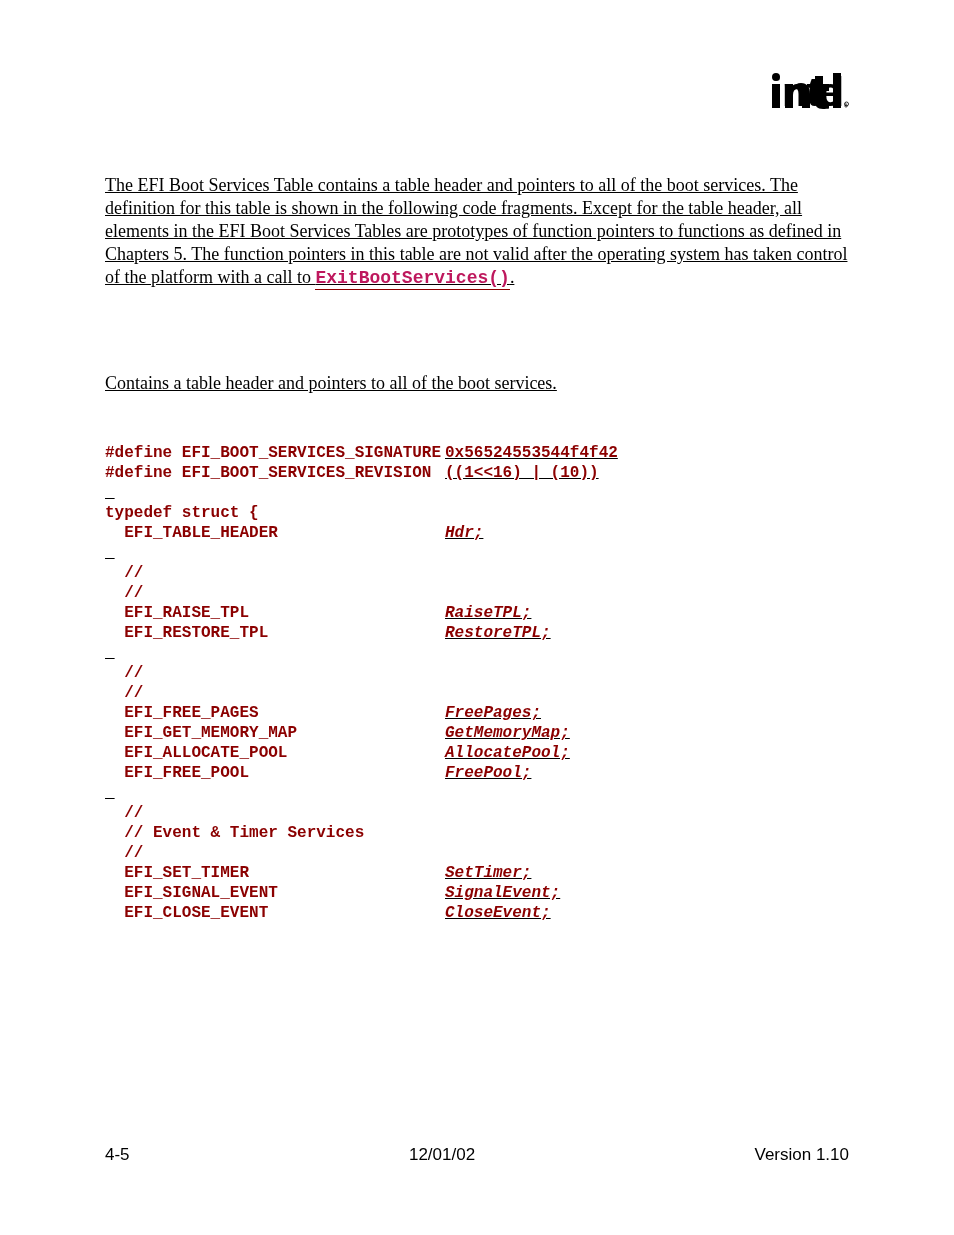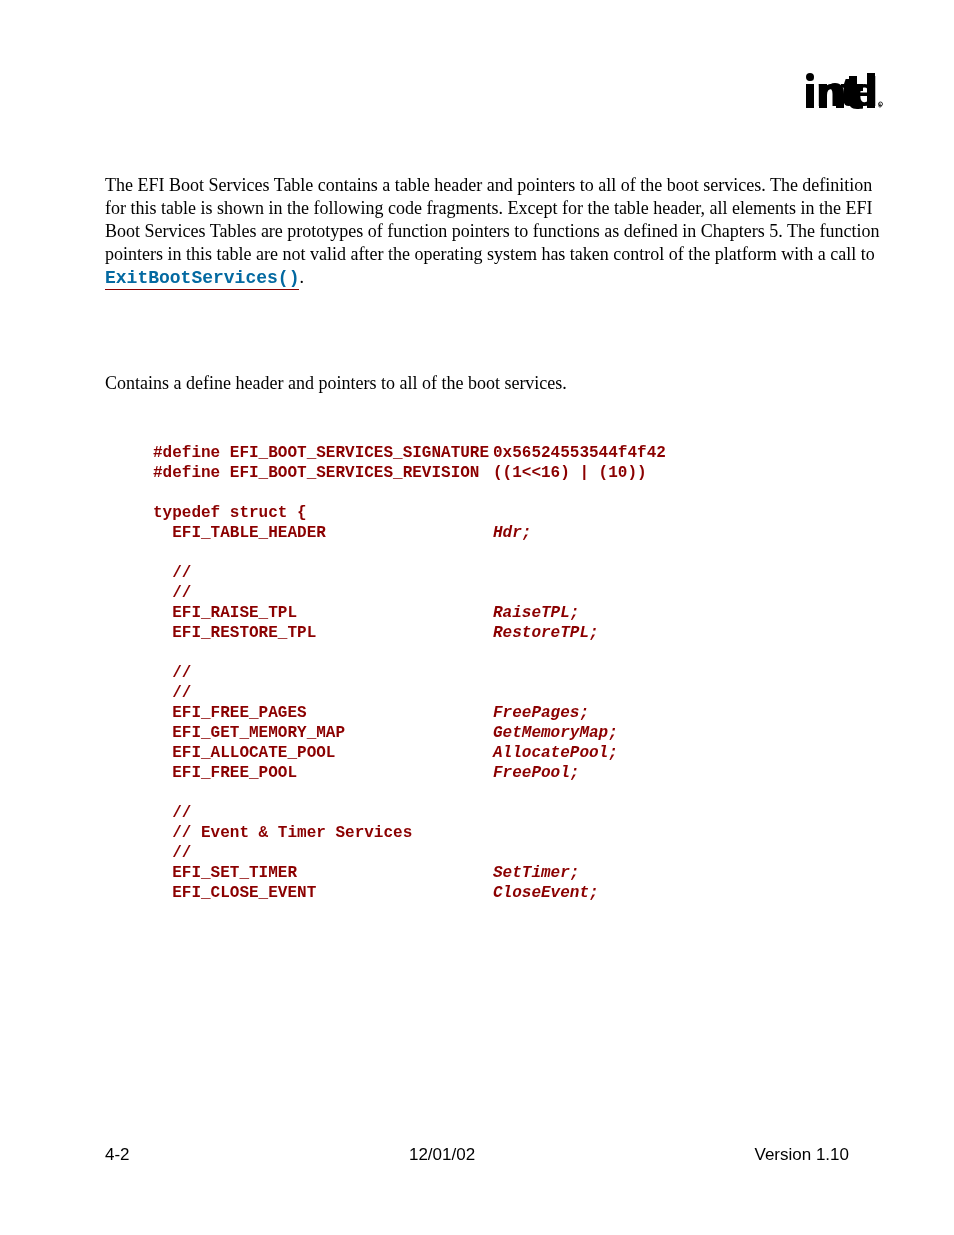--- a/index.html
+++ b/index.html
@@ -6,58 +6,58 @@
     margin: 0;
     padding: 0;
     background: #fff;
     width: 954px;
     height: 1235px;
     font-family: "Times New Roman", Times, serif;
     color: #000;
     position: relative;
   }
   .page {
-    padding: 70px 71px 0 105px;
+    padding: 70px 105px 0 105px;
     box-sizing: border-box;
+    text-decoration: underline;
   }
   .logo {
     text-align: right;
     margin-bottom: 58px;
   }
   .logo svg {
     display: inline-block;
   }
   .para {
     font-size: 18px;
     line-height: 1.28;
     margin-bottom: 42px;
   }
   .code-link {
     font-family: "Courier New", Courier, monospace;
     font-weight: bold;
-    color: #0369a1;
+    color: #be185d;
     border-bottom: 1px solid #8b0000;
     padding-bottom: 1px;
   }
   .desc {
     font-size: 18px;
     line-height: 1.28;
     margin-top: 82px;
     margin-bottom: 48px;
   }
   .code {
     font-family: "Courier New", Courier, monospace;
     font-size: 16px;
     font-weight: bold;
     color: #8b0000;
     line-height: 1.25;
   }
   .code-row {
     white-space: pre;
-    margin-left: 48px;
   }
   .type-col {
     display: inline-block;
     width: 340px;
     vertical-align: top;
   }
   .val-col {
     font-style: italic;
   }
   .val-col-define {
@@ -94,21 +94,21 @@
       <text x="62" y="36" font-family="Arial" font-weight="bold" font-size="40" fill="#000">l</text>
       <circle cx="75.5" cy="34" r="2" fill="none" stroke="#000" stroke-width="0.8"></circle>
       <text x="74" y="36" font-size="3" fill="#000">R</text>
     </svg>
   </div>
 
   <div class="para">
     <span>The EFI Boot Services Table contains a table header and pointers to all of the boot services.  The definition for this table is shown in the following code fragments.  Except for the table header, all elements in the EFI Boot Services Tables are prototypes of function pointers to functions as defined in Chapters 5.  The function pointers in this table are not valid after the operating system has taken control of the platform with a call to </span><span class="code-link">ExitBootServices()</span><span>.</span>
   </div>
 
-  <div class="desc">Contains a define header and pointers to all of the boot services.</div>
+  <div class="desc">Contains a table header and pointers to all of the boot services.</div>
 
   <div class="code" id="code-block">
       <div class="code-row"><span class="type-col">#define EFI_BOOT_SERVICES_SIGNATURE</span><span class="val-col-define">0x56524553544f4f42</span></div>
       <div class="code-row"><span class="type-col">#define EFI_BOOT_SERVICES_REVISION</span><span class="val-col-define">((1&lt;&lt;16) | (10))</span></div>
       <div class="code-row">&nbsp;</div>
       <div class="code-row"><span class="type-col">typedef struct {</span></div>
       <div class="code-row"><span class="type-col">  EFI_TABLE_HEADER</span><span class="val-col">Hdr;</span></div>
       <div class="code-row">&nbsp;</div>
       <div class="code-row"><span class="type-col">  //</span></div>
       <div class="code-row"><span class="type-col">  //</span></div>
@@ -119,21 +119,22 @@
       <div class="code-row"><span class="type-col">  //</span></div>
       <div class="code-row"><span class="type-col">  EFI_FREE_PAGES</span><span class="val-col">FreePages;</span></div>
       <div class="code-row"><span class="type-col">  EFI_GET_MEMORY_MAP</span><span class="val-col">GetMemoryMap;</span></div>
       <div class="code-row"><span class="type-col">  EFI_ALLOCATE_POOL</span><span class="val-col">AllocatePool;</span></div>
       <div class="code-row"><span class="type-col">  EFI_FREE_POOL</span><span class="val-col">FreePool;</span></div>
       <div class="code-row">&nbsp;</div>
       <div class="code-row"><span class="type-col">  //</span></div>
       <div class="code-row"><span class="type-col">  // Event &amp; Timer Services</span></div>
       <div class="code-row"><span class="type-col">  //</span></div>
       <div class="code-row"><span class="type-col">  EFI_SET_TIMER</span><span class="val-col">SetTimer;</span></div>
+      <div class="code-row"><span class="type-col">  EFI_SIGNAL_EVENT</span><span class="val-col">SignalEvent;</span></div>
       <div class="code-row"><span class="type-col">  EFI_CLOSE_EVENT</span><span class="val-col">CloseEvent;</span></div>
     </div>
 </div>
 
 <div class="footer">
-  <span>4-2</span>
+  <span>4-5</span>
   <span>12/01/02</span>
   <span>Version 1.10</span>
 </div>
 
 </body></html>

